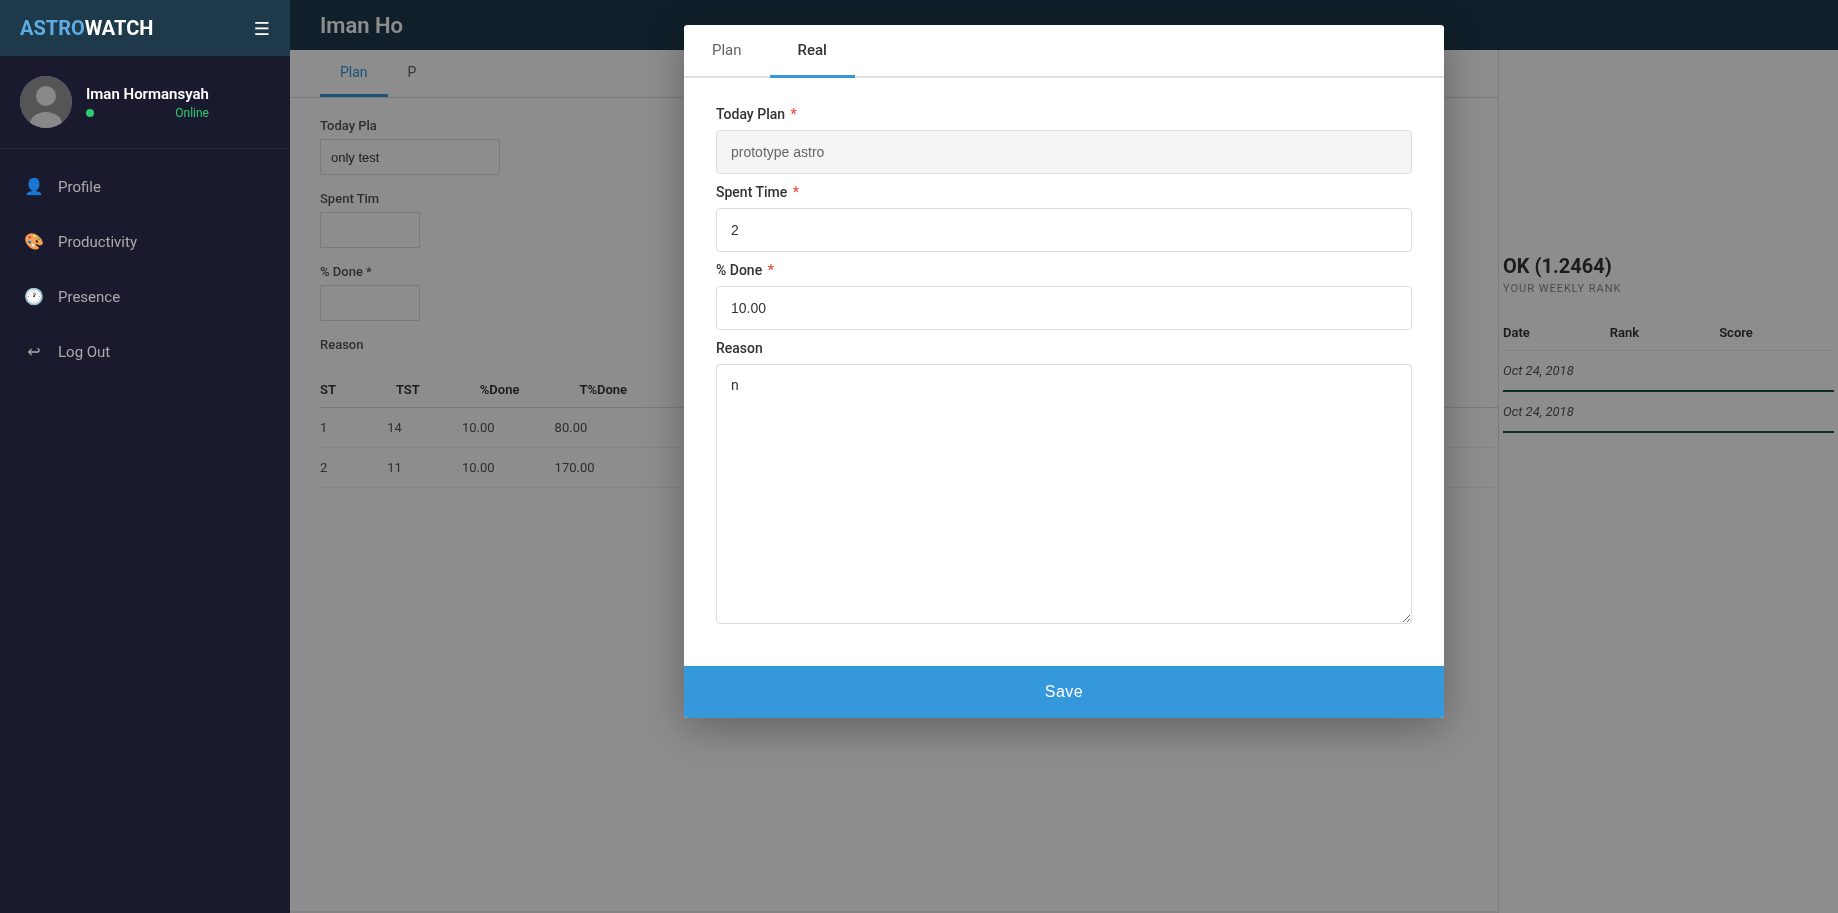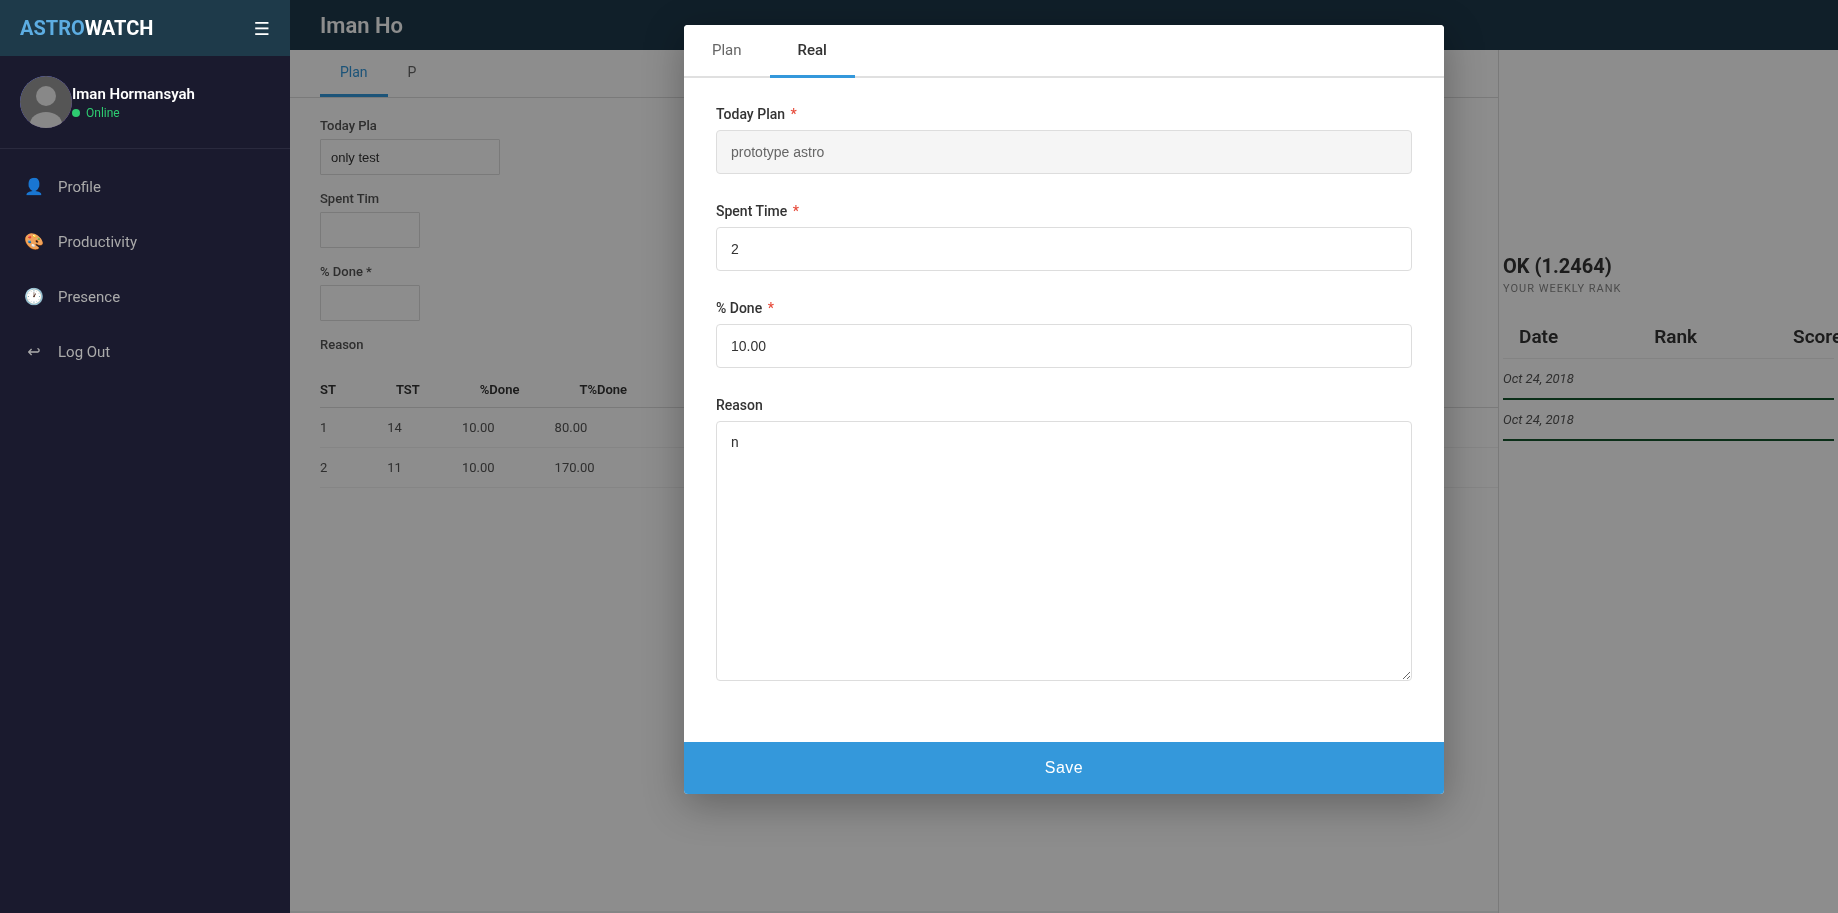--- a/index.html
+++ b/index.html
@@ -43,20 +43,21 @@
       margin-left: auto;
       color: white;
       font-size: 18px;
       cursor: pointer;
     }
 
     .user-section {
       padding: 20px;
       display: flex;
       align-items: center;
+      gap: 14px;
       border-bottom: 1px solid #2a2a3e;
     }
 
     .avatar {
       width: 52px;
       height: 52px;
       border-radius: 50%;
       background: #555;
       overflow: hidden;
       position: relative;
@@ -83,20 +84,21 @@
       color: white;
       font-size: 15px;
       font-weight: 600;
     }
 
     .user-status {
       display: flex;
       align-items: center;
       gap: 6px;
       margin-top: 3px;
+      justify-content: space-between;
     }
 
     .status-dot {
       width: 8px;
       height: 8px;
       border-radius: 50%;
       background: #2ecc71;
     }
 
     .status-text {
@@ -229,24 +231,23 @@
 
     .rank-table-header {
       display: flex;
       gap: 80px;
       margin-top: 30px;
       padding-bottom: 10px;
       border-bottom: 1px solid #eee;
     }
 
     .rank-col-header {
-      font-size: 19px;
+      font-size: 13px;
       font-weight: 600;
       color: #333;
-      margin-left: 16px;
     }
 
     .rank-row {
       display: flex;
       gap: 80px;
       padding: 12px 0;
       border-bottom: 2px solid #14532d;
       font-style: italic;
     }
 
@@ -324,21 +325,21 @@
       color: #333;
       border-bottom-color: #3498db;
       font-weight: 500;
     }
 
     .modal-body {
       padding: 28px 32px;
     }
 
     .form-group {
-      margin-bottom: 29px;
+      margin-bottom: 10px;
     }
 
     .form-label {
       font-size: 14px;
       color: #333;
       margin-bottom: 8px;
       display: block;
       font-weight: 500;
     }
 

